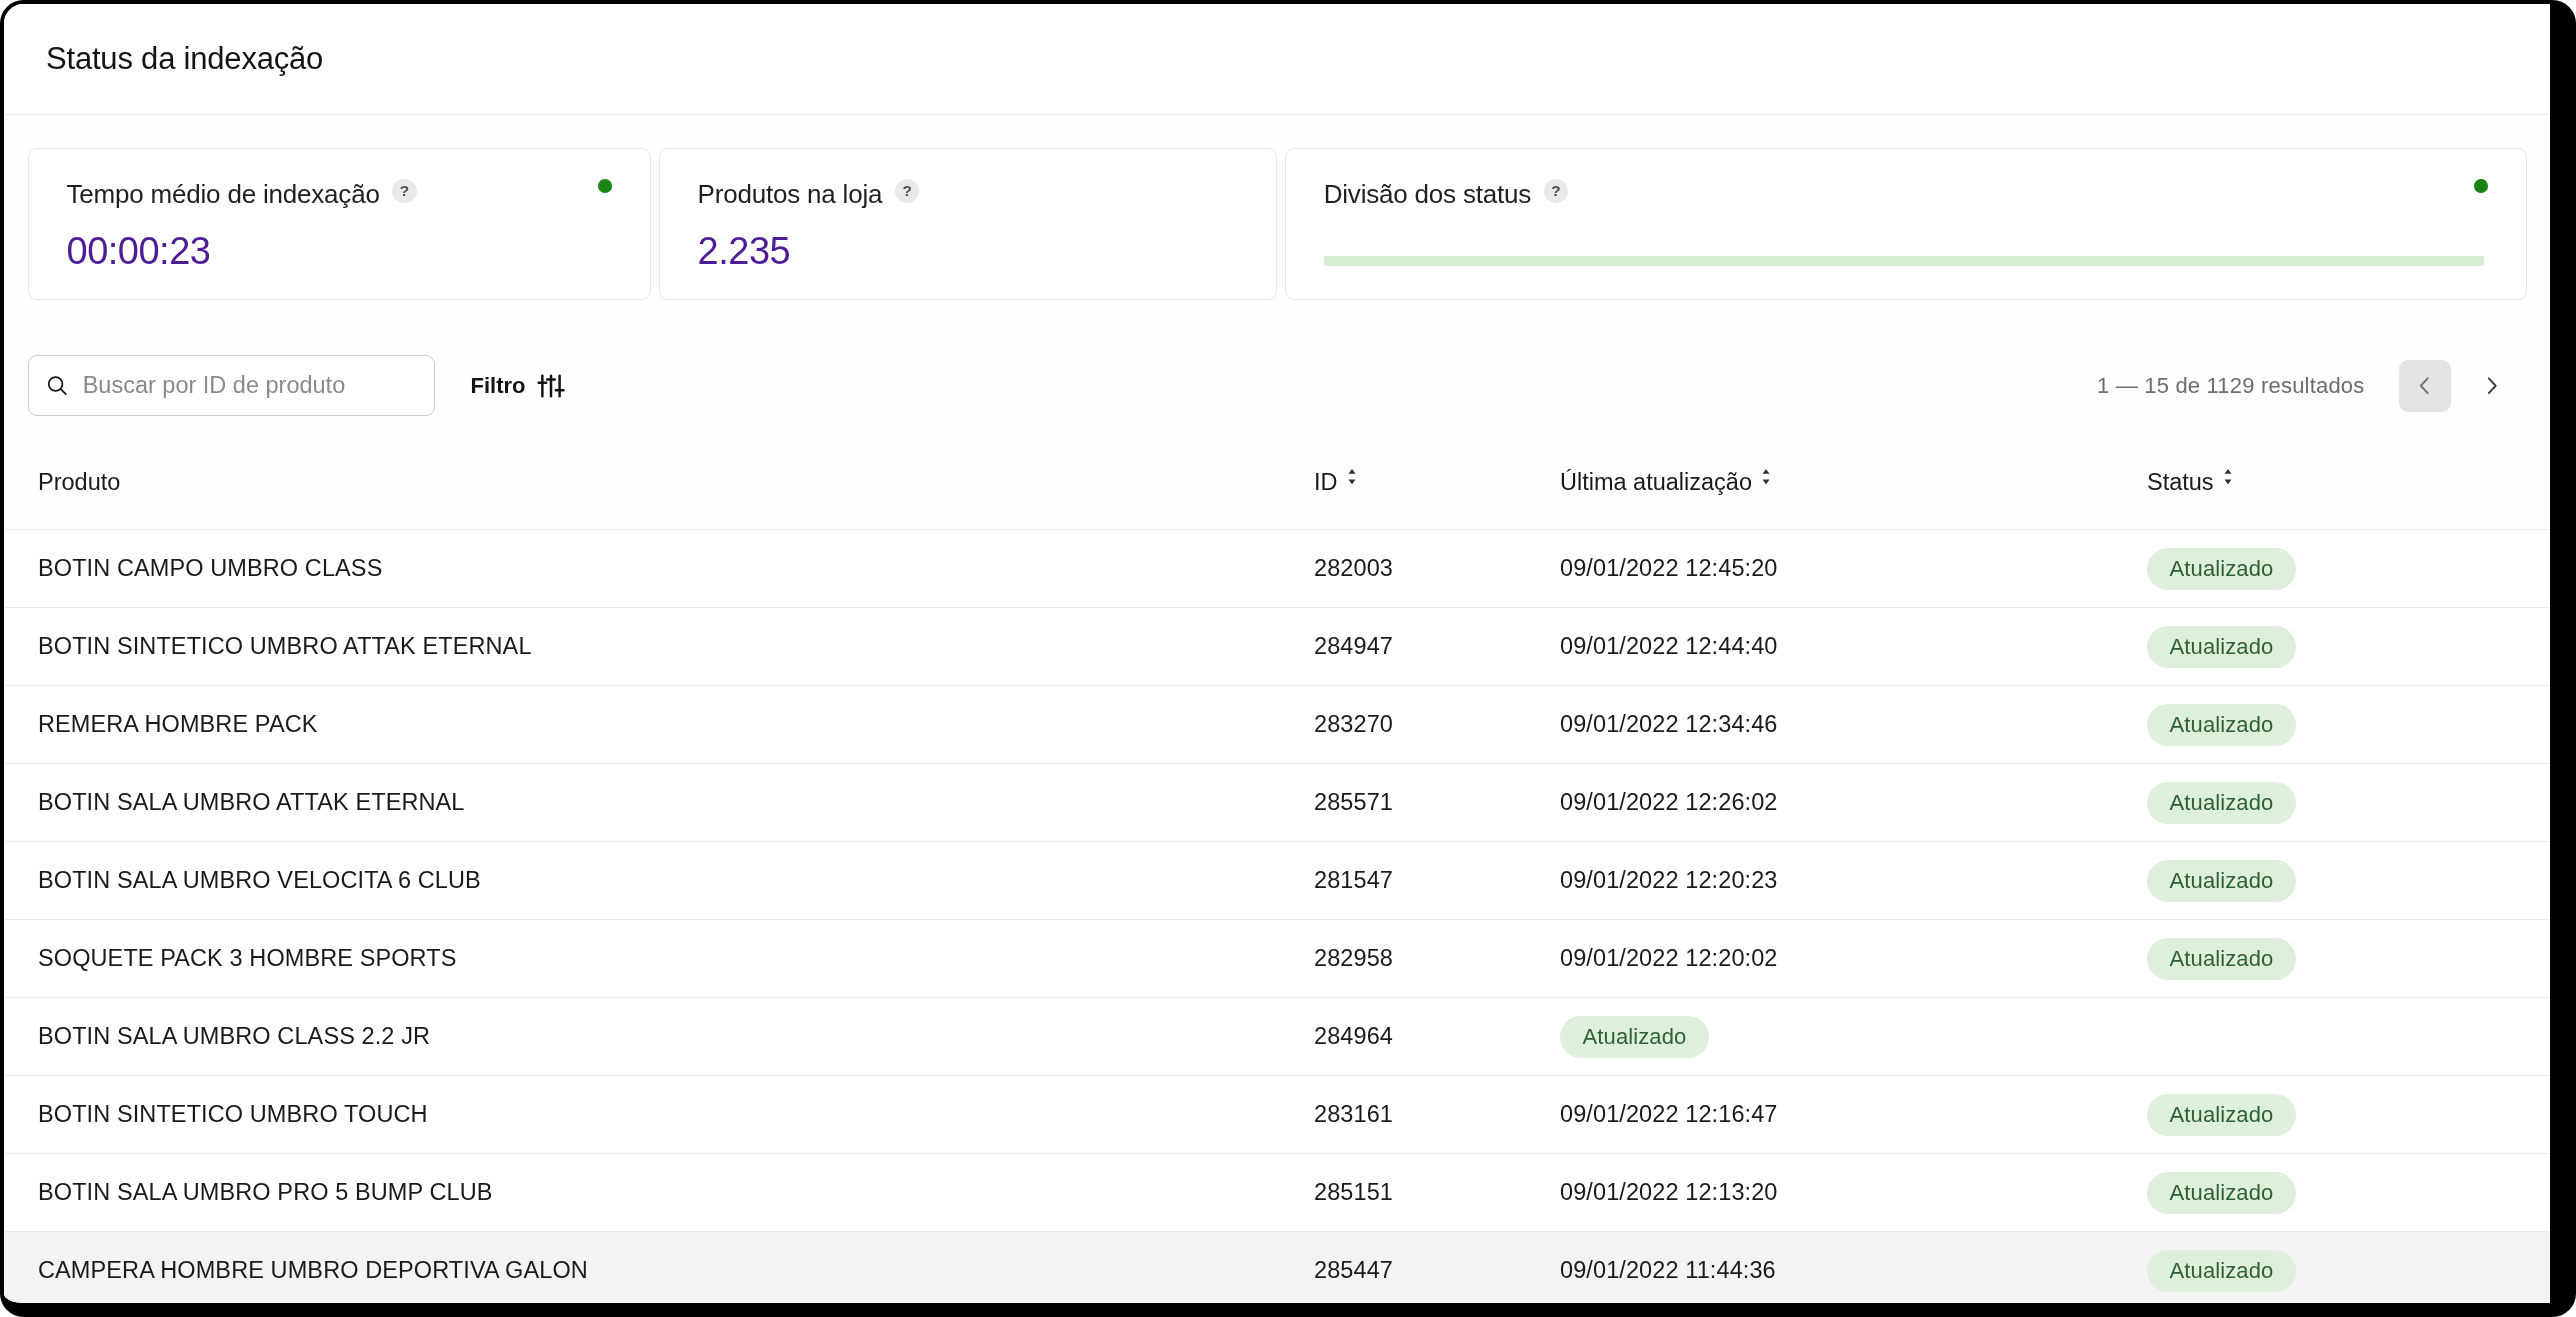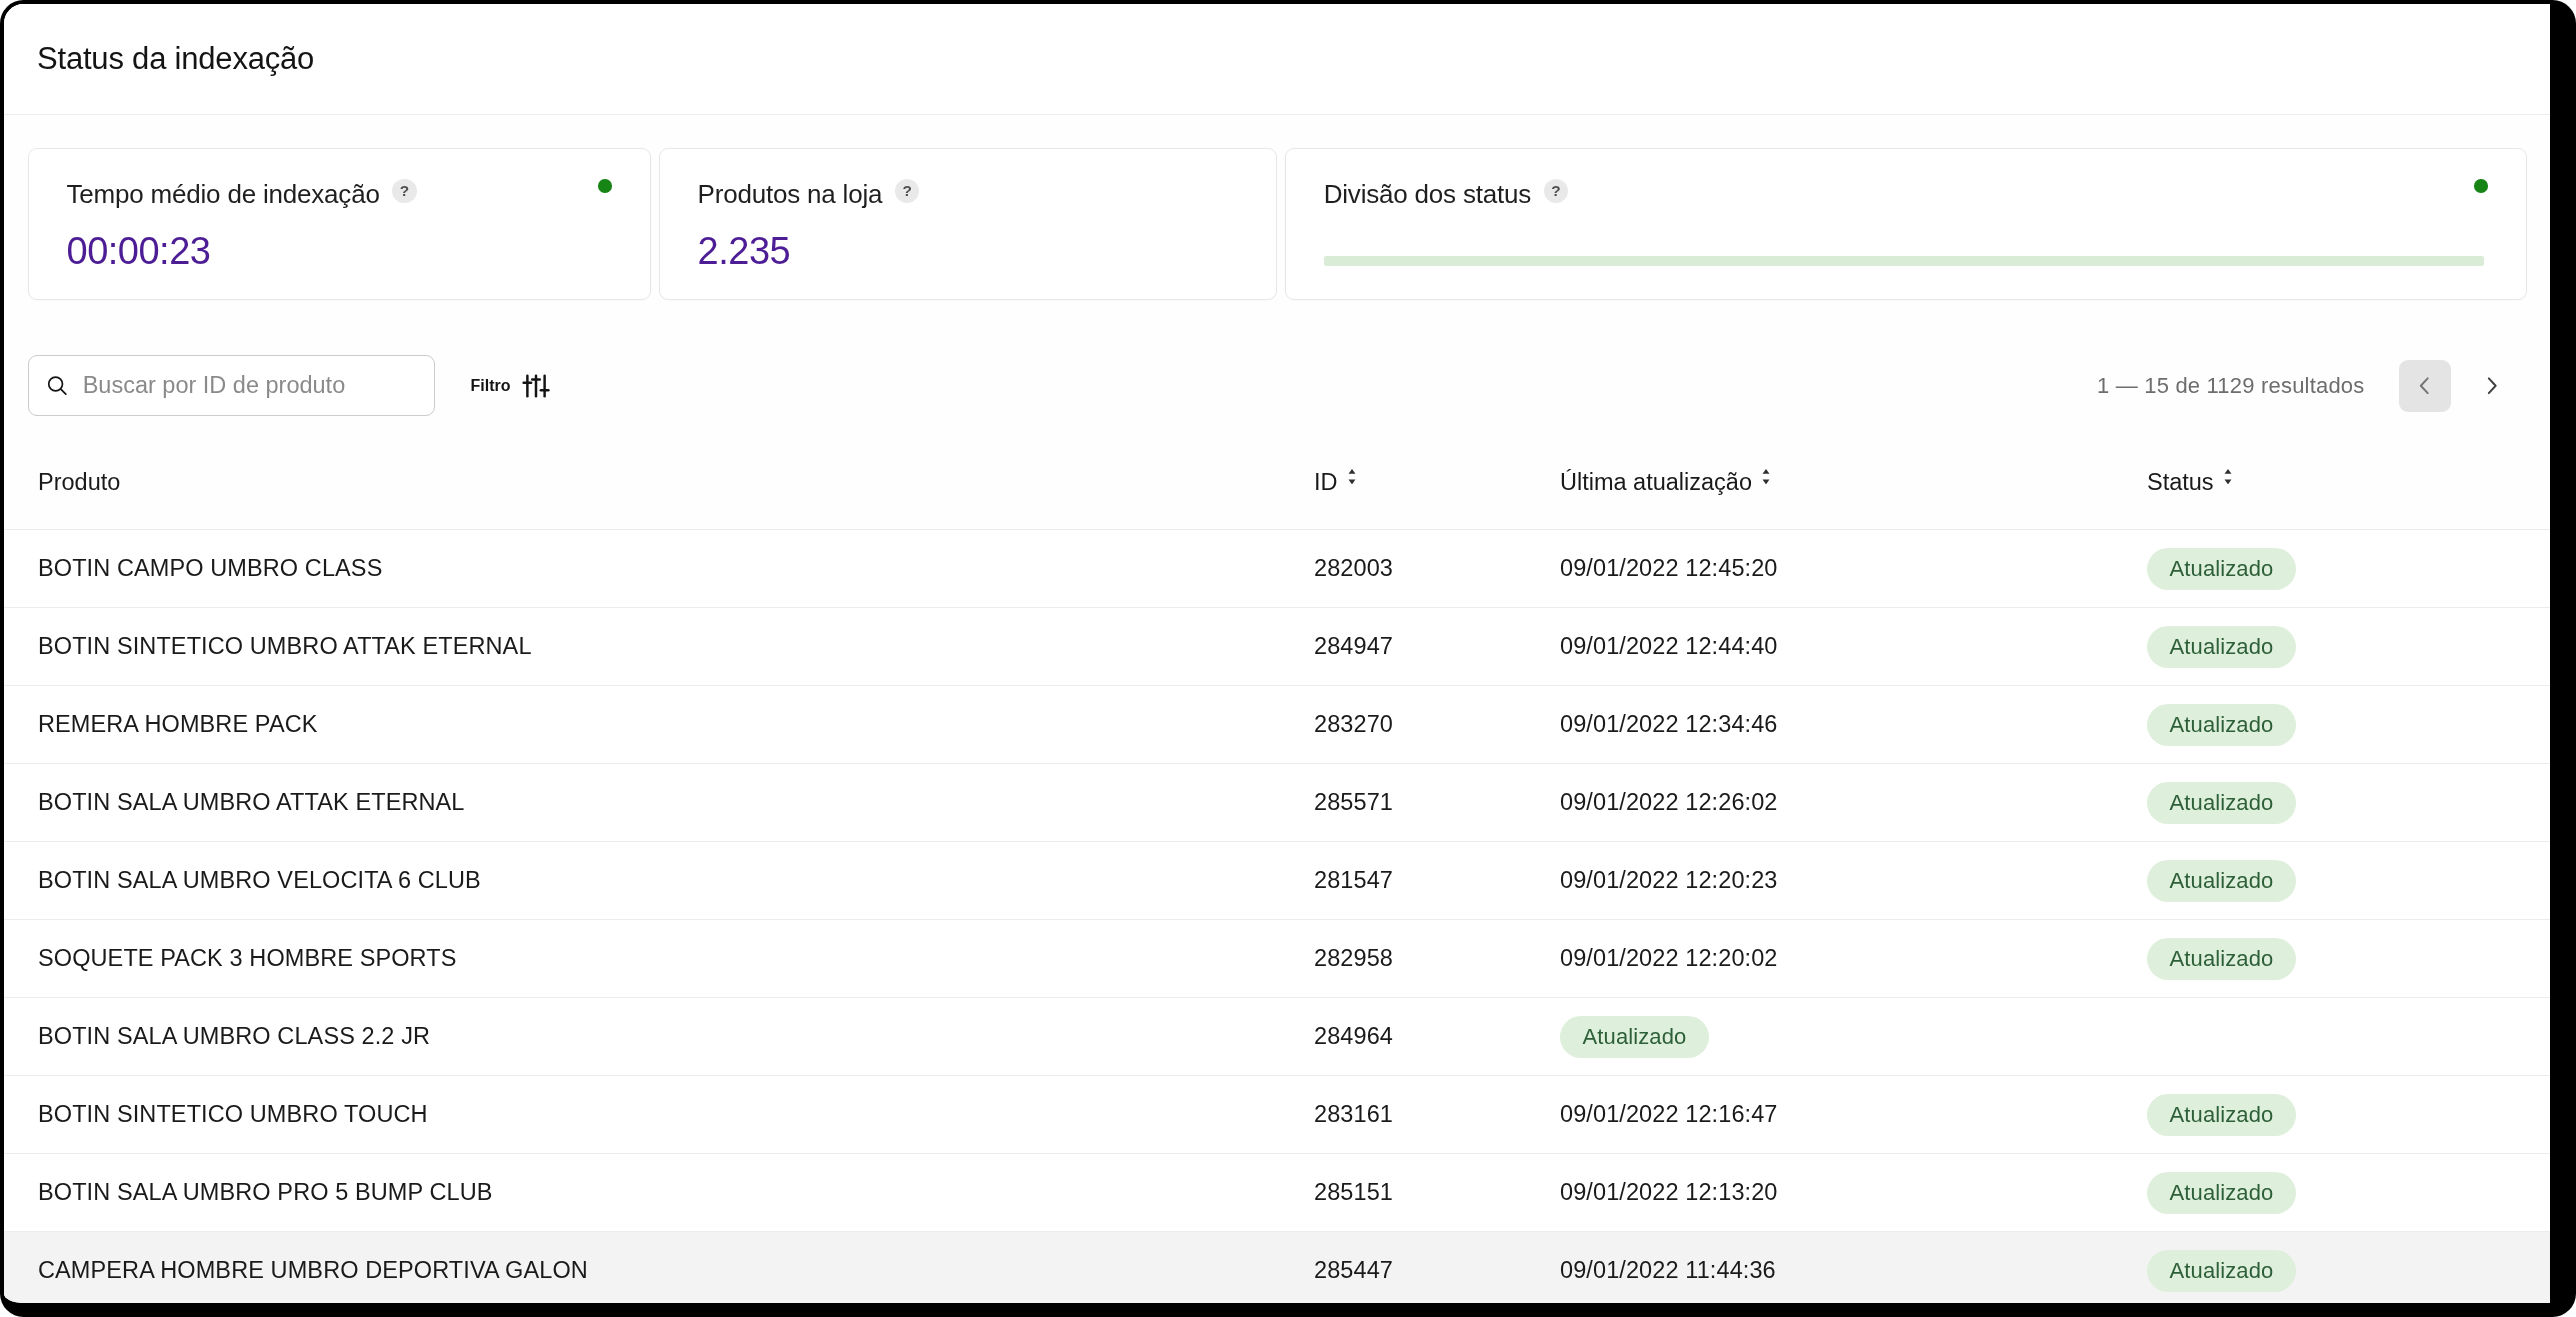--- a/index.html
+++ b/index.html
@@ -17,21 +17,21 @@
     border-bottom-width: 14.5px;
     border-radius: 23.5px;
     background: #fefefe;
     overflow: hidden;
     position: relative;
   }
   
   .titlebar {
     height: 111px;
     display: flex; align-items: center;
-    padding-left: 33px;
+    padding-left: 42px;
     background: #fff;
     border-bottom: 0.9px solid #ededed;
   }
   .page-title { font-size: 31px; font-weight: 400; color: #141414; letter-spacing: -0.2px; }
 
   
   .cards {
     display: flex; gap: 8.1px;
     padding: 0 23.5px;
     margin-top: 33px;
@@ -86,21 +86,21 @@
     border: none; outline: none; background: transparent;
     font-family: "Liberation Sans", sans-serif;
     font-size: 23.5px; color: #ec4899; width: 100%;
   }
   .search input::placeholder { color: #8a8a8a; }
   .filter-btn {
     margin-left: 36px;
     display: flex; align-items: center; gap: 11px;
     background: transparent; border: none; cursor: pointer;
     font-family: "Liberation Sans", sans-serif;
-    font-size: 16px; font-weight: 700; color: #141414;
+    font-size: 22px; font-weight: 700; color: #141414;
   }
   .pagination { margin-left: auto; display: flex; align-items: center; }
   .page-summary { font-size: 22px; color: #6d6d6d; letter-spacing: 0.2px; }
   .page-prev {
     margin-left: 34px;
     width: 52px; height: 52px; border-radius: 9px;
     background: #e4e4e4; border: none;
     display: flex; align-items: center; justify-content: center;
     cursor: default;
   }

